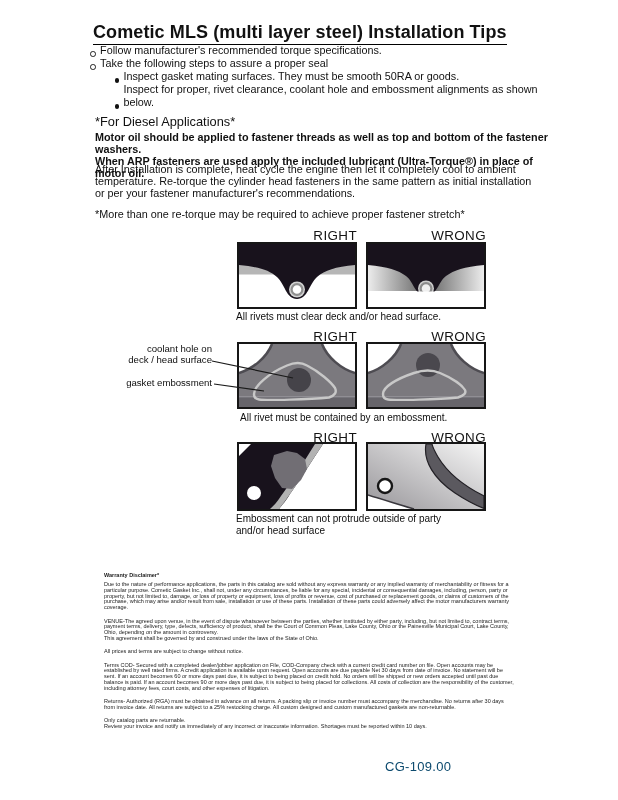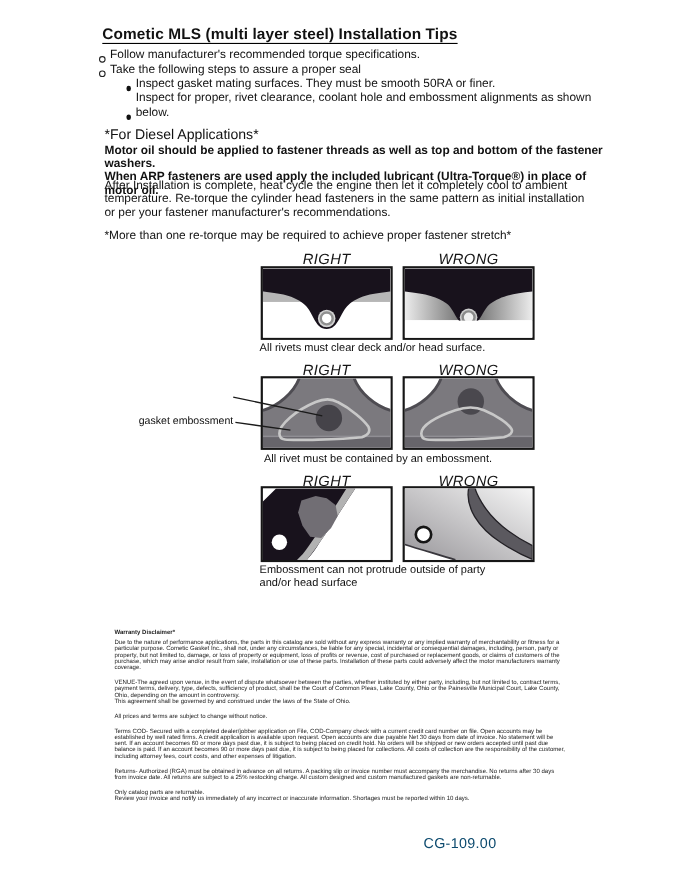--- a/index.html
+++ b/index.html
@@ -2,31 +2,31 @@
 <html><head>
 <meta charset="utf-8">
 <style>
   html,body{margin:0;padding:0;background:#fff;}
   #page{
     position:relative;width:618px;height:800px;background:#ffffff;overflow:hidden;
     font-family:"Liberation Sans", sans-serif;color:#111;
   }
   .abs{position:absolute;}
   .title{
-    font-size:14px;font-weight:bold;letter-spacing:.1px;
+    font-size:18px;font-weight:bold;letter-spacing:.1px;
     border-bottom:1.6px solid #000;padding-bottom:1px;display:inline-block;
   }
   .bullets{font-size:10.8px;line-height:12.9px;}
   .brow{display:flex;align-items:flex-end;}
   .ob{flex:0 0 auto;width:3.6px;height:3.6px;border:1.1px solid #222;border-radius:50%;margin:3.6px 4.5px 0 0;}
   .fb{flex:0 0 auto;width:4.4px;height:4.4px;background:#111;border-radius:50%;margin:3.6px 4px 0 0;}
   .sub{padding-left:25px;}
   .h2{font-size:12.8px;font-weight:normal;}
   .body-text{font-size:10.8px;line-height:11.9px;white-space:pre-line;}
-  .diag-label{font-size:13.4px;letter-spacing:.4px;text-align:center;width:120px;color:#141414;font-style:italic;}
+  .diag-label{font-size:13.4px;letter-spacing:.4px;text-align:right;width:120px;color:#141414;}
   .caption{font-size:10px;line-height:12.3px;white-space:pre-line;color:#0e0e0e;}
   .dbox{width:116px;height:63px;border:2px solid #161616;background:#fff;}
   .dbox3{width:116px;height:65px;border:2px solid #161616;background:#fff;}
   .dbox svg,.dbox3 svg{display:block;}
   .ptr-label{font-size:9.6px;line-height:10.6px;text-align:right;white-space:pre-line;color:#0e0e0e;width:110px;}
   .legal{
     width:820px;transform:scale(0.5);transform-origin:0 0;
     font-size:11px;line-height:11.6px;color:#222;
   }
   .legal .lh{font-weight:bold;margin:0 0 7px 0;}
@@ -46,21 +46,21 @@
     <div class="brow">
       <span class="ob"></span>
       <span>Follow manufacturer's recommended torque specifications.</span>
     </div>
     <div class="brow">
       <span class="ob"></span>
       <span>Take the following steps to assure a proper seal</span>
     </div>
     <div class="brow sub">
       <span class="fb"></span>
-      <span>Inspect gasket mating surfaces. They must be smooth 50RA or finer.</span>
+      <span>Inspect gasket mating surfaces. They must be smooth 50RA or goods.</span>
     </div>
     <div class="brow sub">
       <span class="fb"></span>
       <span>Inspect for proper, rivet clearance, coolant hole and embossment alignments as shown below.</span>
     </div>
   </div>
 
   <div class="abs h2" style="left:95px;top:114px;">*For Diesel Applications*</div>
   <div class="abs body-text" style="left:95px;top:132px;width:460px;font-weight:bold;">Motor oil should be applied to fastener threads as well as top and bottom of the fastener washers.
 When ARP fasteners are used apply the included lubricant (Ultra-Torque®) in place of motor oil.</div>
@@ -97,20 +97,22 @@
       <circle cx="58" cy="44.5" r="8" fill="#cccccc"></circle>
       <circle cx="58" cy="44.5" r="5.4" fill="#efefef" stroke="#8a8a8a" stroke-width="2.2"></circle>
       <rect y="47.5" width="116" height="15.5" fill="#ffffff"></rect>
     </svg>
   </div>
   <div class="abs caption" style="left:236px;top:311px;width:260px;">All rivets must clear deck and/or head surface.</div>
 
   <div class="abs diag-label" style="left:237px;top:329px;">RIGHT</div>
   <div class="abs diag-label" style="left:366px;top:329px;">WRONG</div>
 
+  <div class="abs ptr-label" style="left:102px;top:344px;">coolant hole on
+deck / head surface</div>
   <div class="abs ptr-label" style="left:102px;top:378px;">gasket embossment</div>
 
   <div class="abs dbox" style="left:237px;top:342px;">
     <svg width="116" height="63" viewBox="0 0 116 63">
       <rect width="116" height="63" fill="#7b797e"></rect>
       <rect y="53" width="116" height="10" fill="#67656b"></rect>
       <rect y="52" width="116" height="1.4" fill="#908e94"></rect>
       <path d="M0,0 H33 C28,13 14,25 0,29 Z" fill="#ffffff"></path>
       <path d="M33,0 C28,13 14,25 0,29" stroke="#4e4c52" stroke-width="2.6" fill="none"></path>
       <path d="M116,0 H83 C88,13 102,25 116,29 Z" fill="#ffffff"></path>

